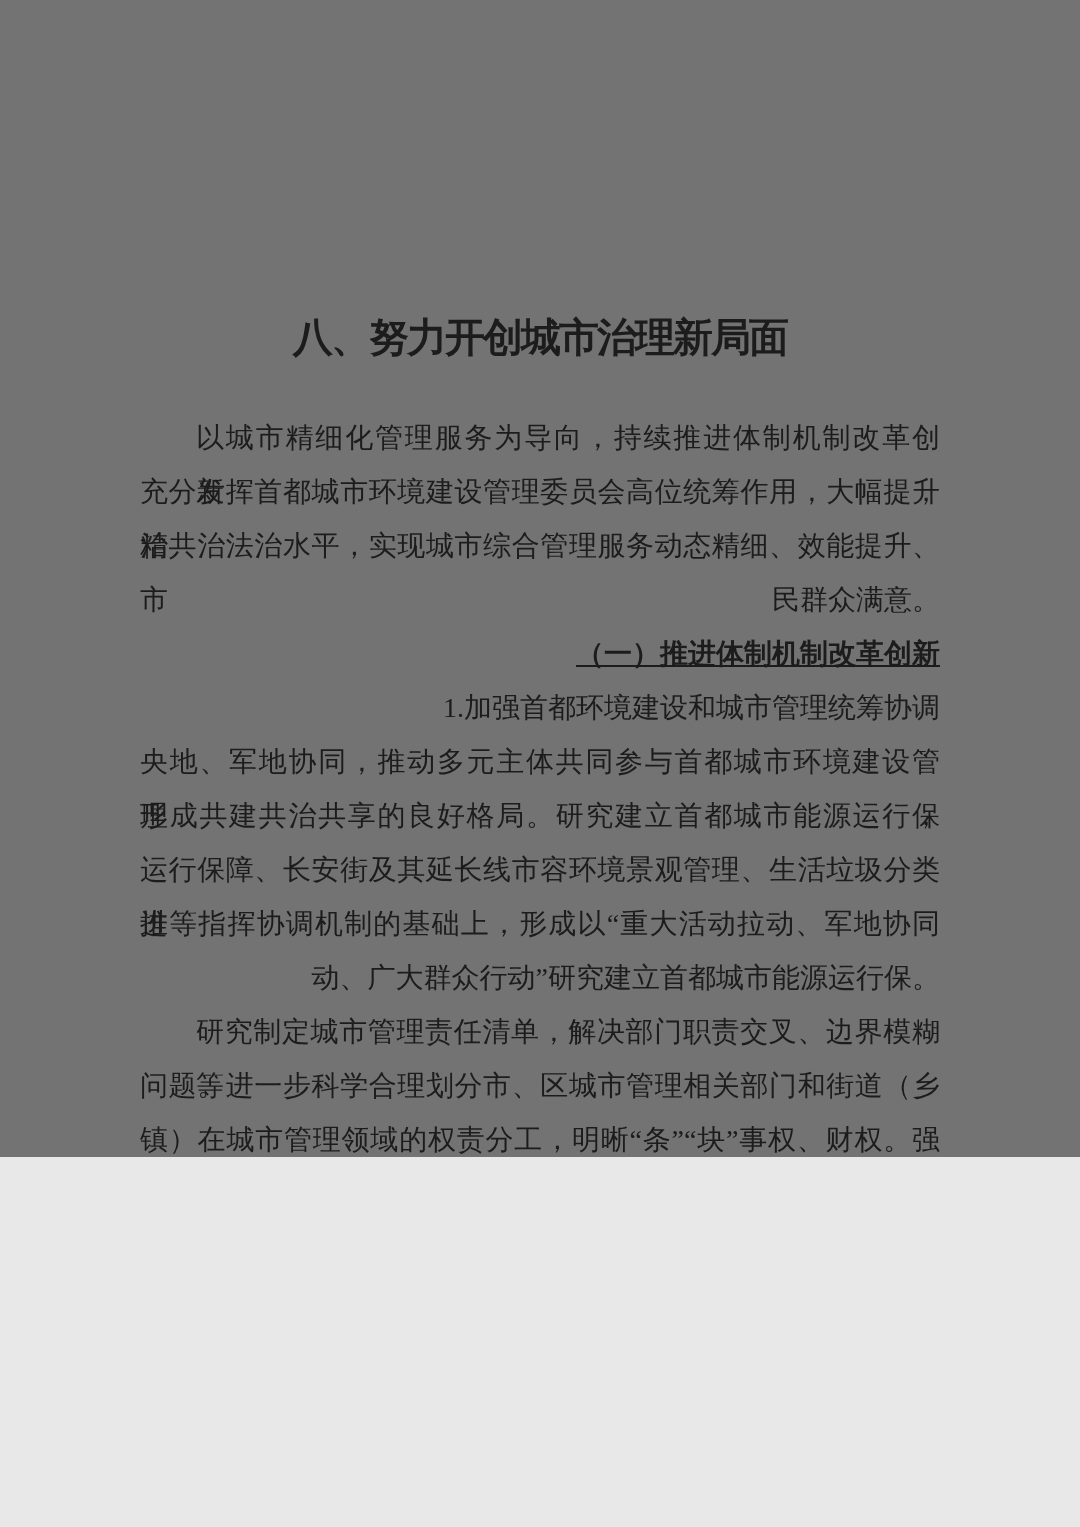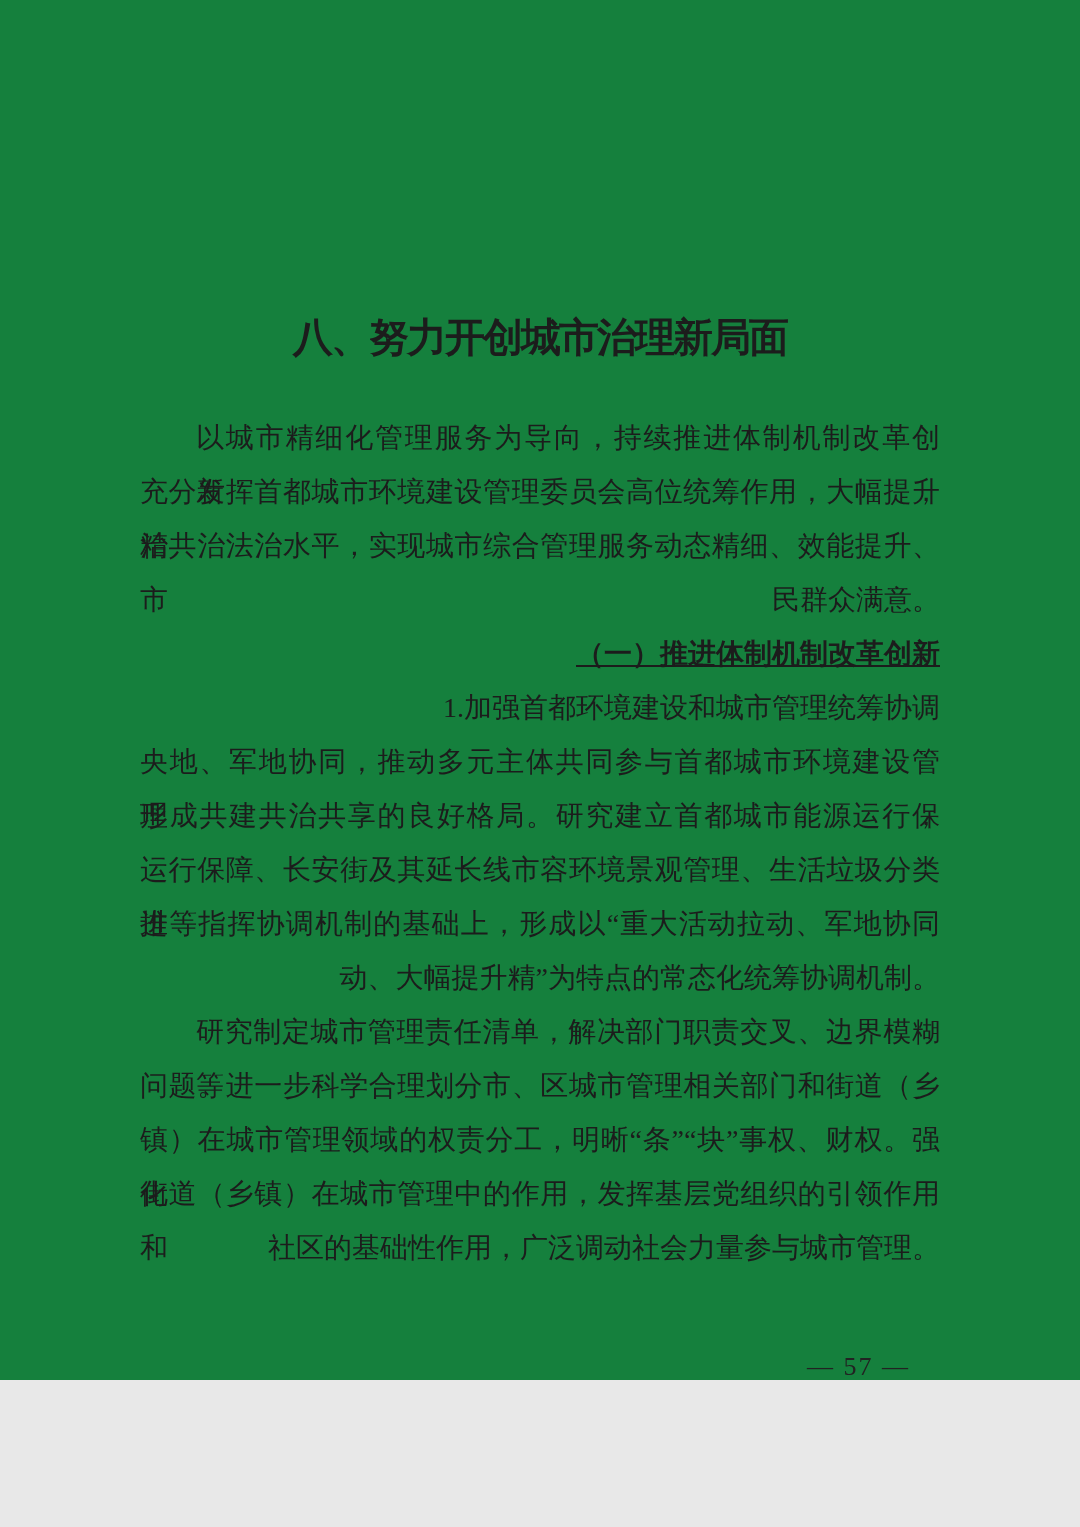--- a/index.html
+++ b/index.html
@@ -3,23 +3,23 @@
 <meta charset="utf-8">
 <style>
   html, body {
     margin: 0;
     padding: 0;
     background: #e8e8e8;
   }
   .page {
     position: relative;
     width: 1080px;
-    height: 1380px;
+    height: 1157px;
     margin: 0 auto;
-    background: #15803d;
+    background: #737373;
     font-family: "Liberation Serif", "DejaVu Serif", serif;
     color: #1c1c1c;
     overflow: hidden;
   }
   .doc-title {
     position: absolute;
     top: 283px;
     left: 0;
     width: 100%;
     text-align: center;
@@ -74,21 +74,21 @@
       <div class="line fill indent">以城市精细化管理服务为导向，持续推进体制机制改革创新，</div>
       <div class="line fill">充分发挥首都城市环境建设管理委员会高位统筹作用，大幅提升精</div>
       <div class="line fill">治共治法治水平，实现城市综合管理服务动态精细、效能提升、市</div>
       <div class="line">民群众满意。</div>
       <div class="line indent bold">（一）推进体制机制改革创新</div>
       <div class="line indent">1.加强首都环境建设和城市管理统筹协调</div>
       <div class="line fill">央地、军地协同，推动多元主体共同参与首都城市环境建设管理，</div>
       <div class="line fill">形成共建共治共享的良好格局。研究建立首都城市能源运行保</div>
       <div class="line fill">运行保障、长安街及其延长线市容环境景观管理、生活垃圾分类推</div>
       <div class="line fill">进等指挥协调机制的基础上，形成以“重大活动拉动、军地协同</div>
-      <div class="line">动、大幅提升精”为特点的常态化统筹协调机制。</div>
+      <div class="line">动、广大群众行动”研究建立首都城市能源运行保。</div>
       <div class="line fill indent">研究制定城市管理责任清单，解决部门职责交叉、边界模糊等</div>
       <div class="line fill">问题。进一步科学合理划分市、区城市管理相关部门和街道（乡</div>
       <div class="line fill">镇）在城市管理领域的权责分工，明晰“条”“块”事权、财权。强化</div>
       <div class="line fill">街道（乡镇）在城市管理中的作用，发挥基层党组织的引领作用和</div>
       <div class="line">社区的基础性作用，广泛调动社会力量参与城市管理。</div>
     </div>
 
   <div class="page-number">— 57 —</div>
 </div>
 

